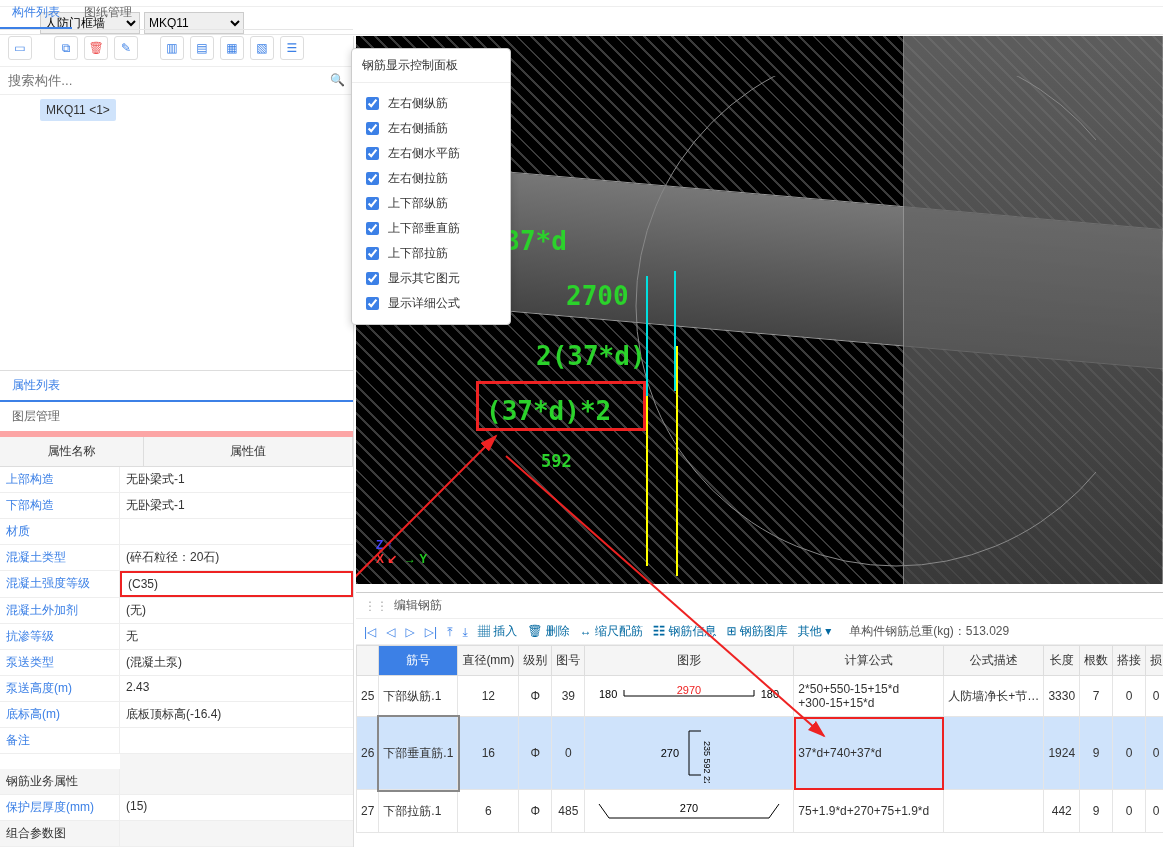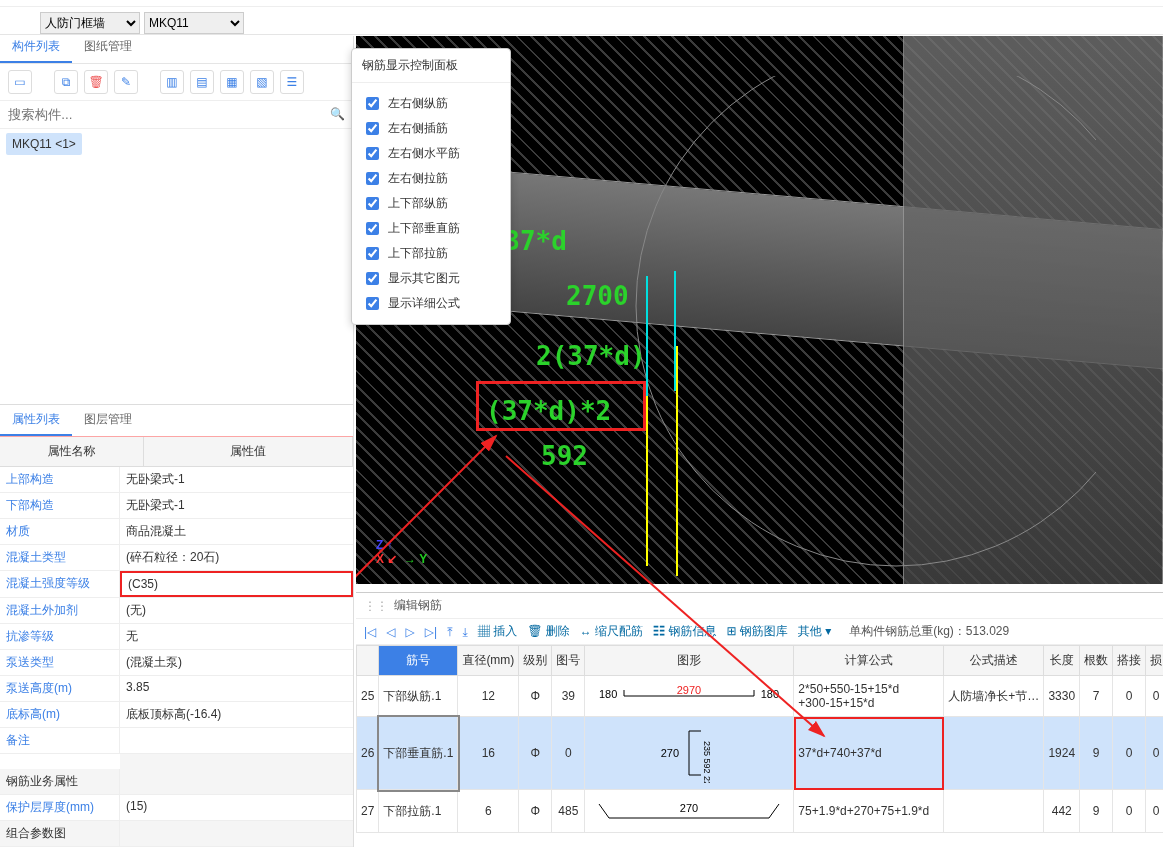--- a/index.html
+++ b/index.html
@@ -11,23 +11,23 @@
   .tabs { display:flex; border-bottom:1px solid #e5e5e5; }
   .tab { padding:6px 12px; color:#666; cursor:pointer; }
   .tab.active { color:#3c80e6; border-bottom:2px solid #3c80e6; }
   .tool-row { display:flex; gap:6px; padding:6px 8px; border-bottom:1px solid #eee;}
   .icon-btn { width:24px; height:24px; border:1px solid #ddd; border-radius:3px; display:flex; align-items:center; justify-content:center; color:#3c80e6; font-size:12px;}
   .icon-btn.red { color:#e55; }
   .search-row { position:relative; border-bottom:1px solid #eee; }
   .search-row input { width:100%; padding:6px 26px 6px 8px; border:none; outline:none;}
   .search-row .mag { position:absolute; right:8px; top:6px; color:#aaa;}
   .list-body { flex:0 0 auto; padding:4px 6px; }
-  .list-item { background:#cfe3fb; padding:4px 6px; border-radius:2px; display:inline-block;}
+  .list-item { background:#cfe3fb; padding:4px 6px; border-radius:2px; display:inline-block;margin-left:34px;}
   .prop-area { flex:1; border-top:1px solid #ddd; display:flex; flex-direction:column; margin-top:245px;}
-  .prop-tabs { display:flex; border-bottom:1px solid #fca5a5;}
+  .prop-tabs { display:flex; border-bottom:6px solid #fca5a5;flex-direction:column;}
   .prop-header { display:flex; background:#f5f5f5; border-bottom:1px solid #ddd;}
   .prop-header div { padding:6px; text-align:center; border-right:1px solid #ddd;}
   .ph-name { width:144px;}
   .ph-val { flex:1;}
   .prop-rows { overflow:auto; flex:1;}
   .prop-row { display:flex; border-bottom:1px solid #eee; }
   .prop-row .pn { width:120px; padding:4px 6px; color:#333; border-right:1px solid #eee;}
   .prop-row .pn.blue { color:#3c80e6;}
   .prop-row .pv { flex:1; padding:4px 6px; }
   .red-box { border:2px solid #e22; }
@@ -110,21 +110,20 @@
         <div class="prop-row">
           <div class="pn blue">上部构造</div>
           <div class="pv">无卧梁式-1</div>
         </div>
         <div class="prop-row">
           <div class="pn blue">下部构造</div>
           <div class="pv">无卧梁式-1</div>
         </div>
         <div class="prop-row">
           <div class="pn blue">材质</div>
-          <div class="pv">商品混凝土</div>
         </div>
         <div class="prop-row">
           <div class="pn blue">混凝土类型</div>
           <div class="pv">(碎石粒径：20石)</div>
         </div>
         <div class="prop-row">
           <div class="pn blue">混凝土强度等级</div>
           <div class="pv red-box">(C35)</div>
         </div>
         <div class="prop-row">
@@ -134,21 +133,21 @@
         <div class="prop-row">
           <div class="pn blue">抗渗等级</div>
           <div class="pv">无</div>
         </div>
         <div class="prop-row">
           <div class="pn blue">泵送类型</div>
           <div class="pv">(混凝土泵)</div>
         </div>
         <div class="prop-row">
           <div class="pn blue">泵送高度(m)</div>
-          <div class="pv">3.85</div>
+          <div class="pv">2.43</div>
         </div>
         <div class="prop-row">
           <div class="pn blue">底标高(m)</div>
           <div class="pv">底板顶标高(-16.4)</div>
         </div>
         <div class="prop-row">
           <div class="pn blue">备注</div>
           <div class="pv"></div>
         </div>
         <div class="prop-row">
@@ -178,21 +177,21 @@
     </svg>
     <div class="yellow-line" style="left:290px;top:300px;height:230px;"></div>
     <div class="yellow-line" style="left:320px;top:310px;height:230px;"></div>
     <div class="cyan-line" style="left:290px;top:240px;width:2px;height:120px;"></div>
     <div class="cyan-line" style="left:318px;top:235px;width:2px;height:120px;"></div>
 
     <div class="green-text" style="left:70px;top:190px;">+740+37*d</div>
     <div class="green-text" style="left:210px;top:245px;">2700</div>
     <div class="green-text" style="left:180px;top:305px;">2(37*d)</div>
     <div class="green-text" style="left:130px;top:360px;">(37*d)*2</div>
-    <div class="green-text" style="left:185px;top:405px;font-size:26px;">592</div>
+    <div class="green-text" style="left:185px;top:415px;font-size:17px;">592</div>
 
     <div style="position:absolute;left:120px;top:345px;width:170px;height:50px;border:3px solid #e22;"></div>
 
     <div class="axes">
       <div class="z">Z ↑</div>
       <div><span class="x">X ↙</span>&nbsp;&nbsp;<span class="y">→ Y</span></div>
     </div>
   </div>
 
   <div class="floating-panel" style="top:12px;left:-5px;">

